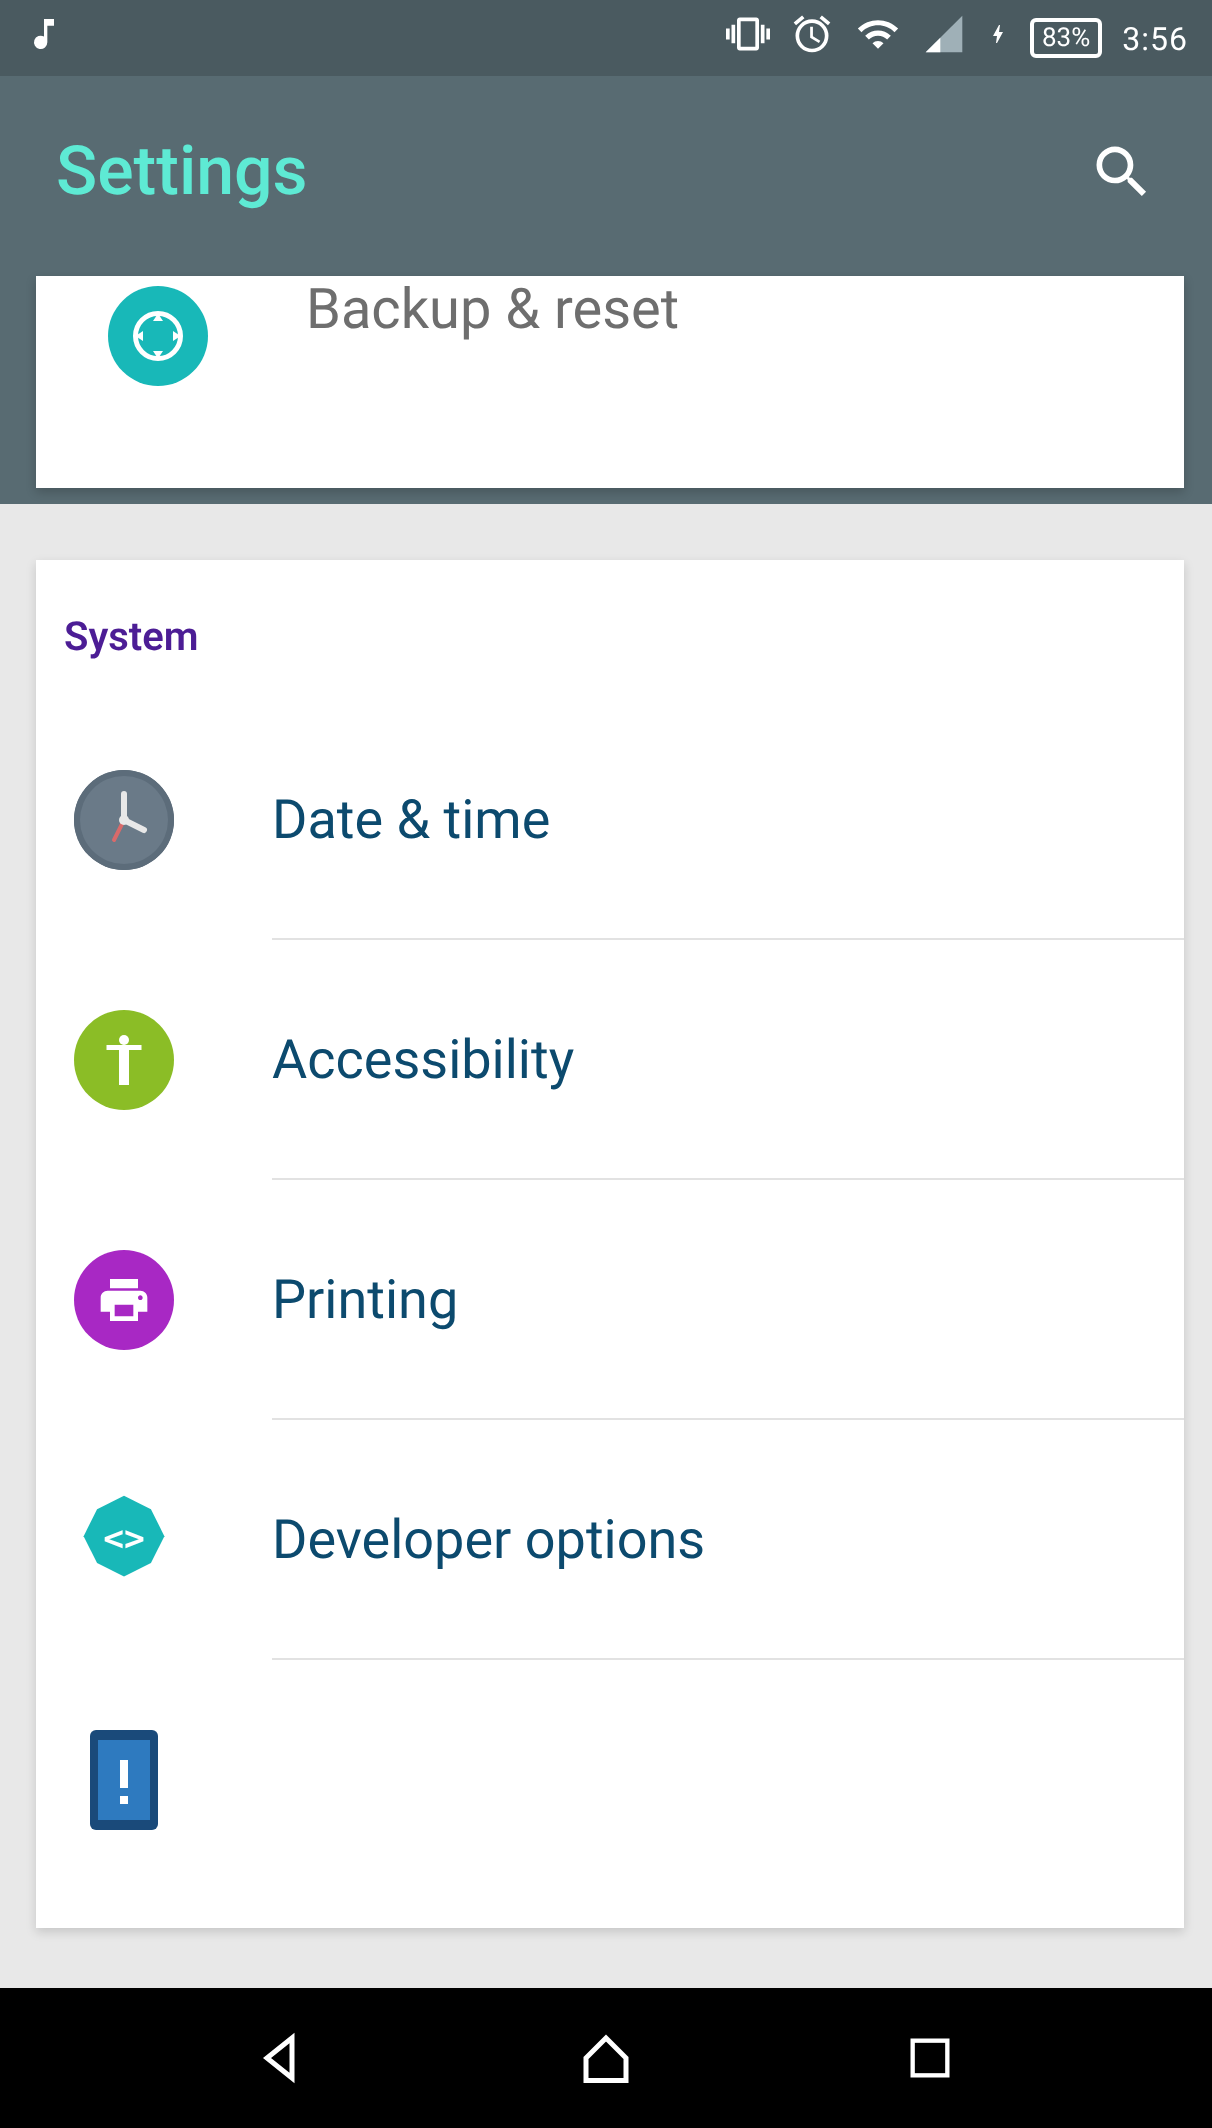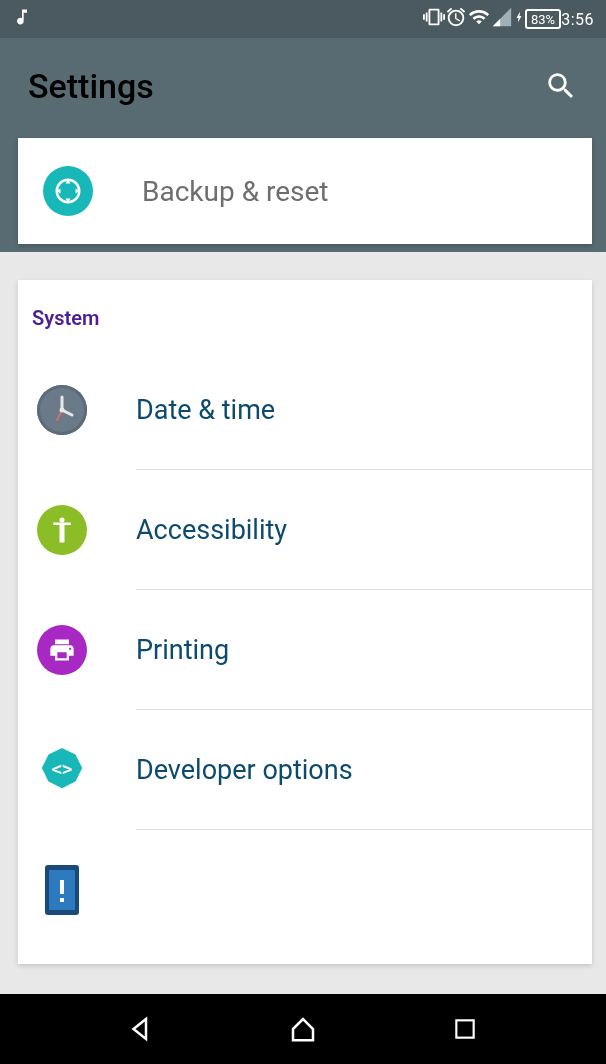--- a/index.html
+++ b/index.html
@@ -14,36 +14,36 @@
   .statusbar {
     height: 38px;
     background: #4a5a60;
     color: #fff;
     display: flex;
     align-items: center;
     padding: 0 12px;
     font-size: 20px;
   }
   .statusbar .left { flex: 1; display: flex; align-items: center; gap: 8px; }
-  .statusbar .right { display: flex; align-items: center; }
+  .statusbar .right { display: flex; align-items: center; gap: 10px; }
   .statusbar .clock { font-size: 16px; letter-spacing: 0.5px; }
   .battery-box {
     border: 2px solid #fff;
     border-radius: 3px;
     font-size: 13px;
     padding: 0 4px;
     height: 20px;
     display: flex;
     align-items: center;
     line-height: 1;
   }
   .appbar {
     height: 95px;
     background: #586b72;
-    color: #000000;
+    color: #5eead4;
     display: flex;
     align-items: center;
     padding: 0 28px;
   }
   .appbar .title {
     font-size: 34px;
     font-weight: 500;
     flex: 1;
   }
   .appbar .search { display: flex; align-items: center; }
@@ -54,22 +54,21 @@
   }
   .card-top {
     position: absolute;
     top: 138px;
     left: 18px;
     right: 14px;
     height: 106px;
     background: #fff;
     box-shadow: 0 2px 5px rgba(0,0,0,0.2);
     display: flex;
-    align-items: center;
-    padding-left: 20px;
+    padding-left: 31px;
   }
   .card-section {
     position: absolute;
     top: 280px;
     left: 18px;
     right: 14px;
     bottom: 100px;
     background: #fff;
     box-shadow: 0 2px 5px rgba(0,0,0,0.15);
     padding-top: 26px;

